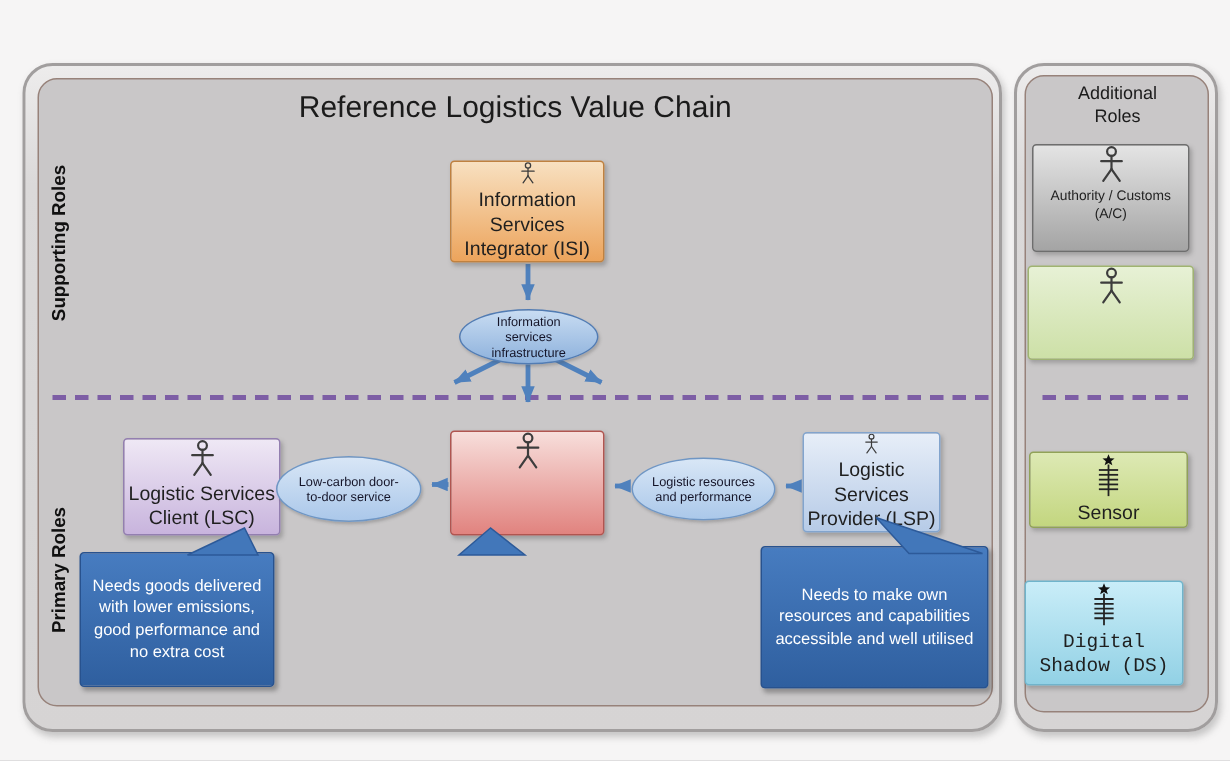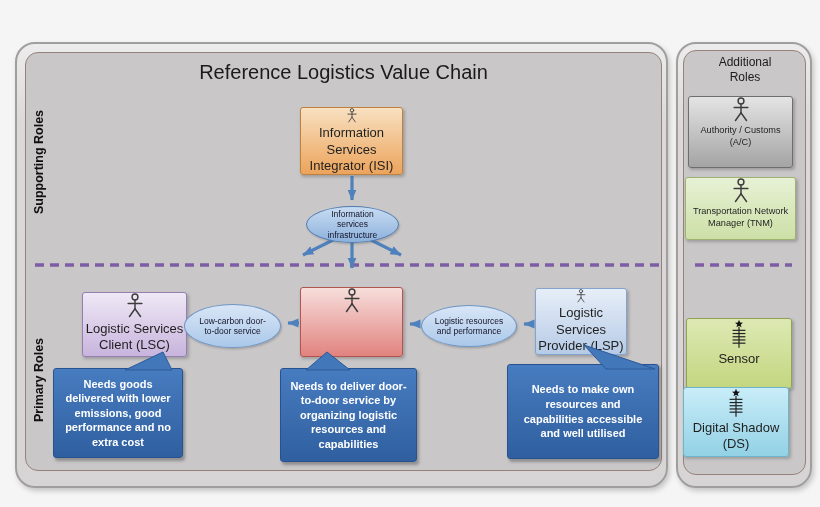--- a/index.html
+++ b/index.html
@@ -43,45 +43,45 @@
   .lsc{left:82px;top:292px;width:105px;height:65px;
     background:linear-gradient(180deg,#efe8f5,#c8b4dd);border:1px solid #937fb0;}
   .fsi{left:300px;top:287px;width:103px;height:70px;
     background:linear-gradient(180deg,#f7dedb,#e1837f);border:1px solid #b05550;}
   .lsp{left:535px;top:288px;width:92px;height:67px;
     background:linear-gradient(180deg,#e7eef8,#b6cbe7);border:1px solid #82a4cd;}
   .ac{left:688px;top:96px;width:105px;height:72px;
     background:linear-gradient(180deg,#e4e4e4,#a4a4a4);border:1px solid #6e6e6e;}
   .tnm{left:685px;top:177px;width:111px;height:63px;
     background:linear-gradient(180deg,#e7f1d5,#cde0a7);border:1px solid #9fb371;}
-  .sensor{left:686px;top:301px;width:106px;height:71px;
-    background:linear-gradient(180deg,#dde9b4,#c3d67f);border:1px solid #91a258;margin-top:17px;}
+  .sensor{left:686px;top:301px;width:106px;height:51px;
+    background:linear-gradient(180deg,#dde9b4,#c3d67f);border:1px solid #91a258;}
   .ds{left:683px;top:387px;width:106px;height:70px;
-    background:linear-gradient(180deg,#c9edf8,#92d1e5);border:1px solid #70b4cb;}
+    background:linear-gradient(180deg,#c9edf8,#92d1e5);border:1px solid #70b4cb;font-family:Liberation Mono, monospace;}
   .tnm .actor-label,.ac .actor-label{font-size:9.2px;}
 
   
   .ellipse{position:absolute;border-radius:50%;display:flex;align-items:center;
     justify-content:center;text-align:center;font-size:8.5px;line-height:1.18;
     color:#141428;z-index:3;box-shadow:1px 1.5px 2px rgba(80,80,80,.3);box-sizing:border-box;}
   .infra-ellipse{left:306px;top:206px;width:93px;height:37px;
     background:linear-gradient(180deg,#c8dcf2,#8db1dc);border:1px solid #527cb3;}
   .infra-ellipse span{width:64px;display:block;}
   .lowcarbon-ellipse{left:184px;top:304px;width:97px;height:44px;
     background:linear-gradient(180deg,#d8e6f6,#abc8ea);border:1px solid #6f96c4;justify-content:center;}
   .lowcarbon-ellipse span{width:72px;display:block;}
   .resources-ellipse{left:421px;top:305px;width:96px;height:42px;
     background:linear-gradient(180deg,#d8e6f6,#abc8ea);border:1px solid #6f96c4;}
   .resources-ellipse span{width:78px;display:block;}
 
   
   .callout{position:absolute;border-radius:3px;display:flex;align-items:center;
     justify-content:flex-start;text-align:center;color:#ffffff;font-size:11px;line-height:1.32;
     background:linear-gradient(180deg,#477cc0,#2f5f9f);border:1px solid #28528e;
-    box-shadow:2px 2.5px 3px rgba(60,60,60,.4);padding:6px 7px;box-sizing:border-box;z-index:3;font-weight:bold;}
+    box-shadow:2px 2.5px 3px rgba(60,60,60,.4);padding:6px 7px;box-sizing:border-box;z-index:3;}
   .lsc-callout{left:53px;top:368px;width:130px;height:90px;}
   .fsi-callout{left:280px;top:368px;width:137px;height:94px;}
   .lsp-callout{left:507px;top:364px;width:152px;height:95px;}
 
   .overlay{position:absolute;left:0;top:0;z-index:2;pointer-events:none;}
   .pointer-layer{z-index:4;}
   .conn{stroke:#4f81bd;stroke-width:3.2;fill:none;}
   .dash{stroke:#7d5ea5;stroke-width:3.4;stroke-dasharray:9 6;fill:none;}
   .ptr{fill:#4277ba;stroke:#2d5a99;stroke-width:1;}
 </style>
@@ -177,23 +177,20 @@
         <line x1="12" y1="17" x2="6" y2="25.5"></line>
           <line x1="12" y1="17" x2="18" y2="25.5"></line>
       </g>
     </svg>
     <div class="actor-label">Logistic Services Provider (LSP)</div>
   </div>
 
   <div class="callout lsc-callout">
     <span>Needs goods delivered with lower emissions, good performance and no extra cost</span>
   </div>
-  <div class="callout fsi-callout">
-    <span>Needs to deliver door-to-door service by organizing logistic resources and capabilities</span>
-  </div>
   <div class="callout lsp-callout">
     <span>Needs to make own resources and capabilities accessible and well utilised</span>
   </div>
 
   <div class="actor-box ac">
     <svg width="22" height="26" viewBox="0 0 24 28">
       <g stroke="#3d3d3d" stroke-width="1.6" fill="none" stroke-linecap="round">
         <circle cx="12" cy="4.2" r="3.2"></circle>
           <line x1="12" y1="7.4" x2="12" y2="17"></line>
         <line x1="4.5" y1="11.2" x2="19.5" y2="11.2"></line>
@@ -207,21 +204,20 @@
   <div class="actor-box tnm">
     <svg width="22" height="26" viewBox="0 0 24 28">
       <g stroke="#3d3d3d" stroke-width="1.6" fill="none" stroke-linecap="round">
         <circle cx="12" cy="4.2" r="3.2"></circle>
           <line x1="12" y1="7.4" x2="12" y2="17"></line>
         <line x1="4.5" y1="11.2" x2="19.5" y2="11.2"></line>
         <line x1="12" y1="17" x2="6" y2="25.5"></line>
           <line x1="12" y1="17" x2="18" y2="25.5"></line>
       </g>
     </svg>
-    <div class="actor-label">Transportation Network Manager (TNM)</div>
   </div>
 
   <div class="actor-box sensor">
     <svg width="22" height="30" viewBox="0 0 24 32">
       <path d="M12 0.5 L13.2 3.4 L16.4 3.6 L13.9 5.6 L14.8 8.6 L12 6.9 L9.2 8.6 L10.1 5.6 L7.6 3.6 L10.8 3.4 Z" fill="#111"></path>
       <g stroke="#222" stroke-width="1.3" fill="none">
         <line x1="12" y1="8" x2="12" y2="31"></line>
         <line x1="5" y1="12" x2="19" y2="12"></line>
           <line x1="5" y1="15.5" x2="19" y2="15.5"></line>
         <line x1="5" y1="19" x2="19" y2="19"></line>

